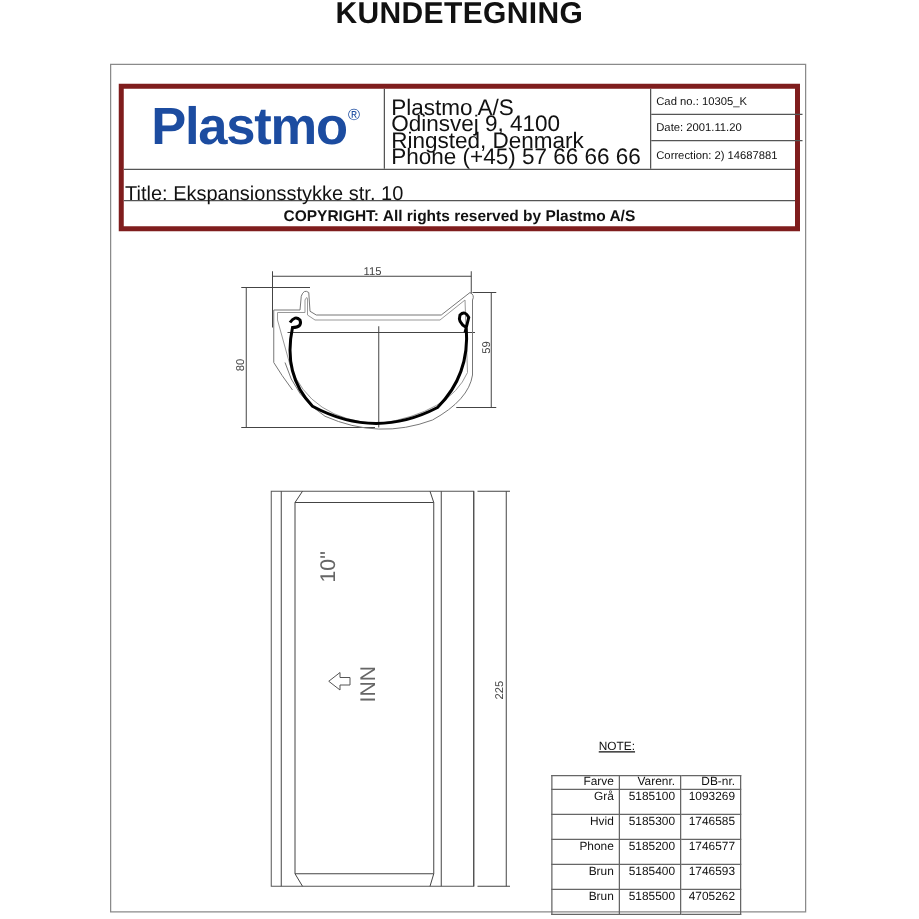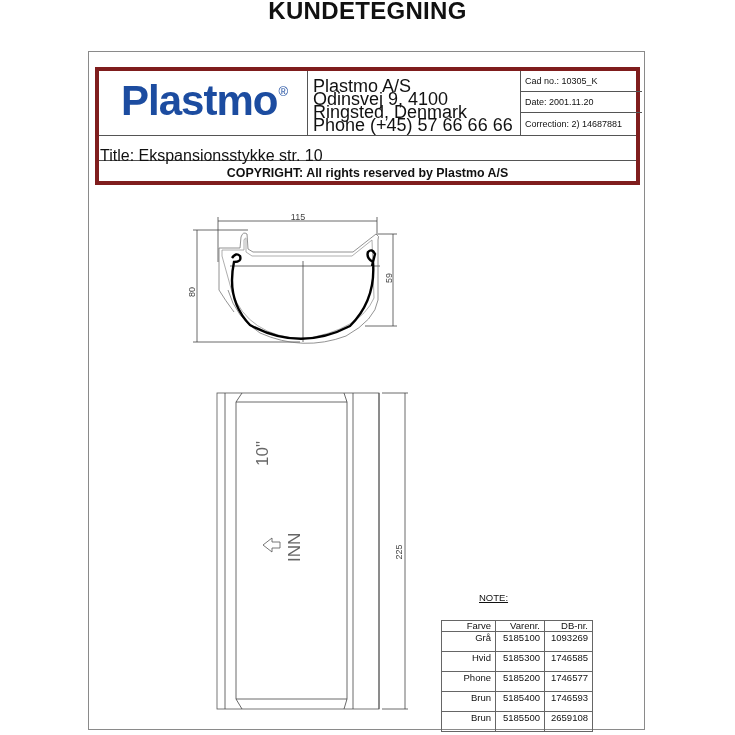--- a/index.html
+++ b/index.html
@@ -123,16 +123,16 @@
     <td>1746577</td>
   </tr>
   <tr>
     <td>Brun</td>
     <td>5185400</td>
     <td>1746593</td>
   </tr>
   <tr>
     <td>Brun</td>
     <td>5185500</td>
-    <td>2659108</td>
+    <td>4705262</td>
   </tr>
 </tbody>
   </table>
 
 </body></html>

